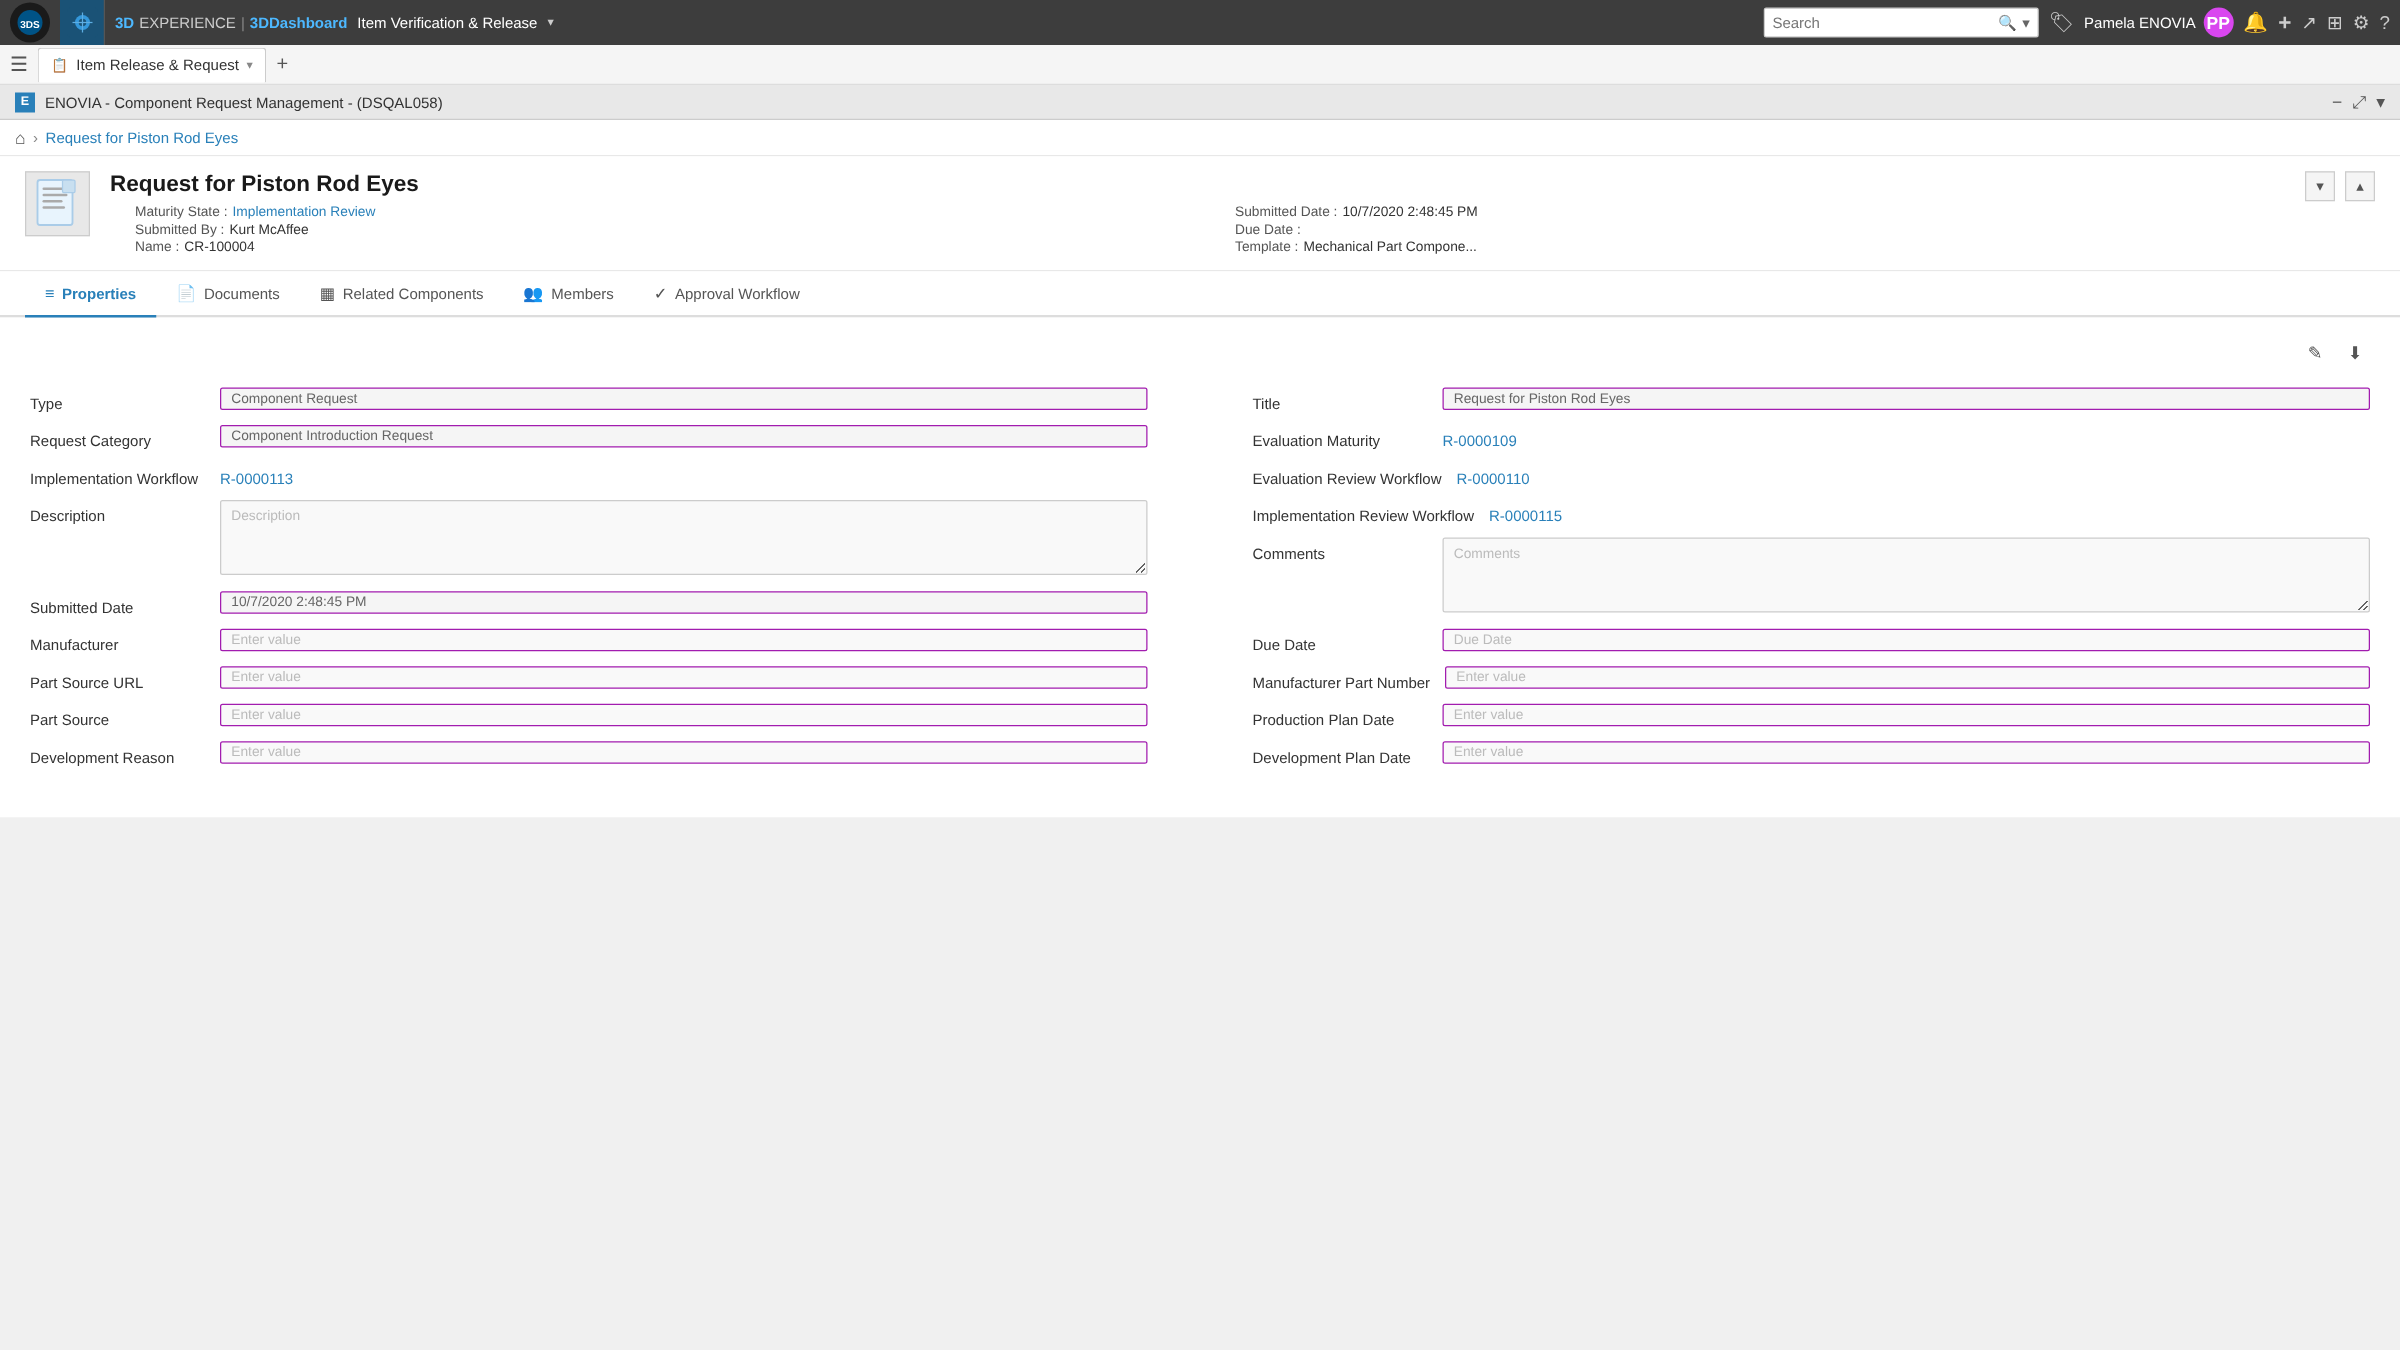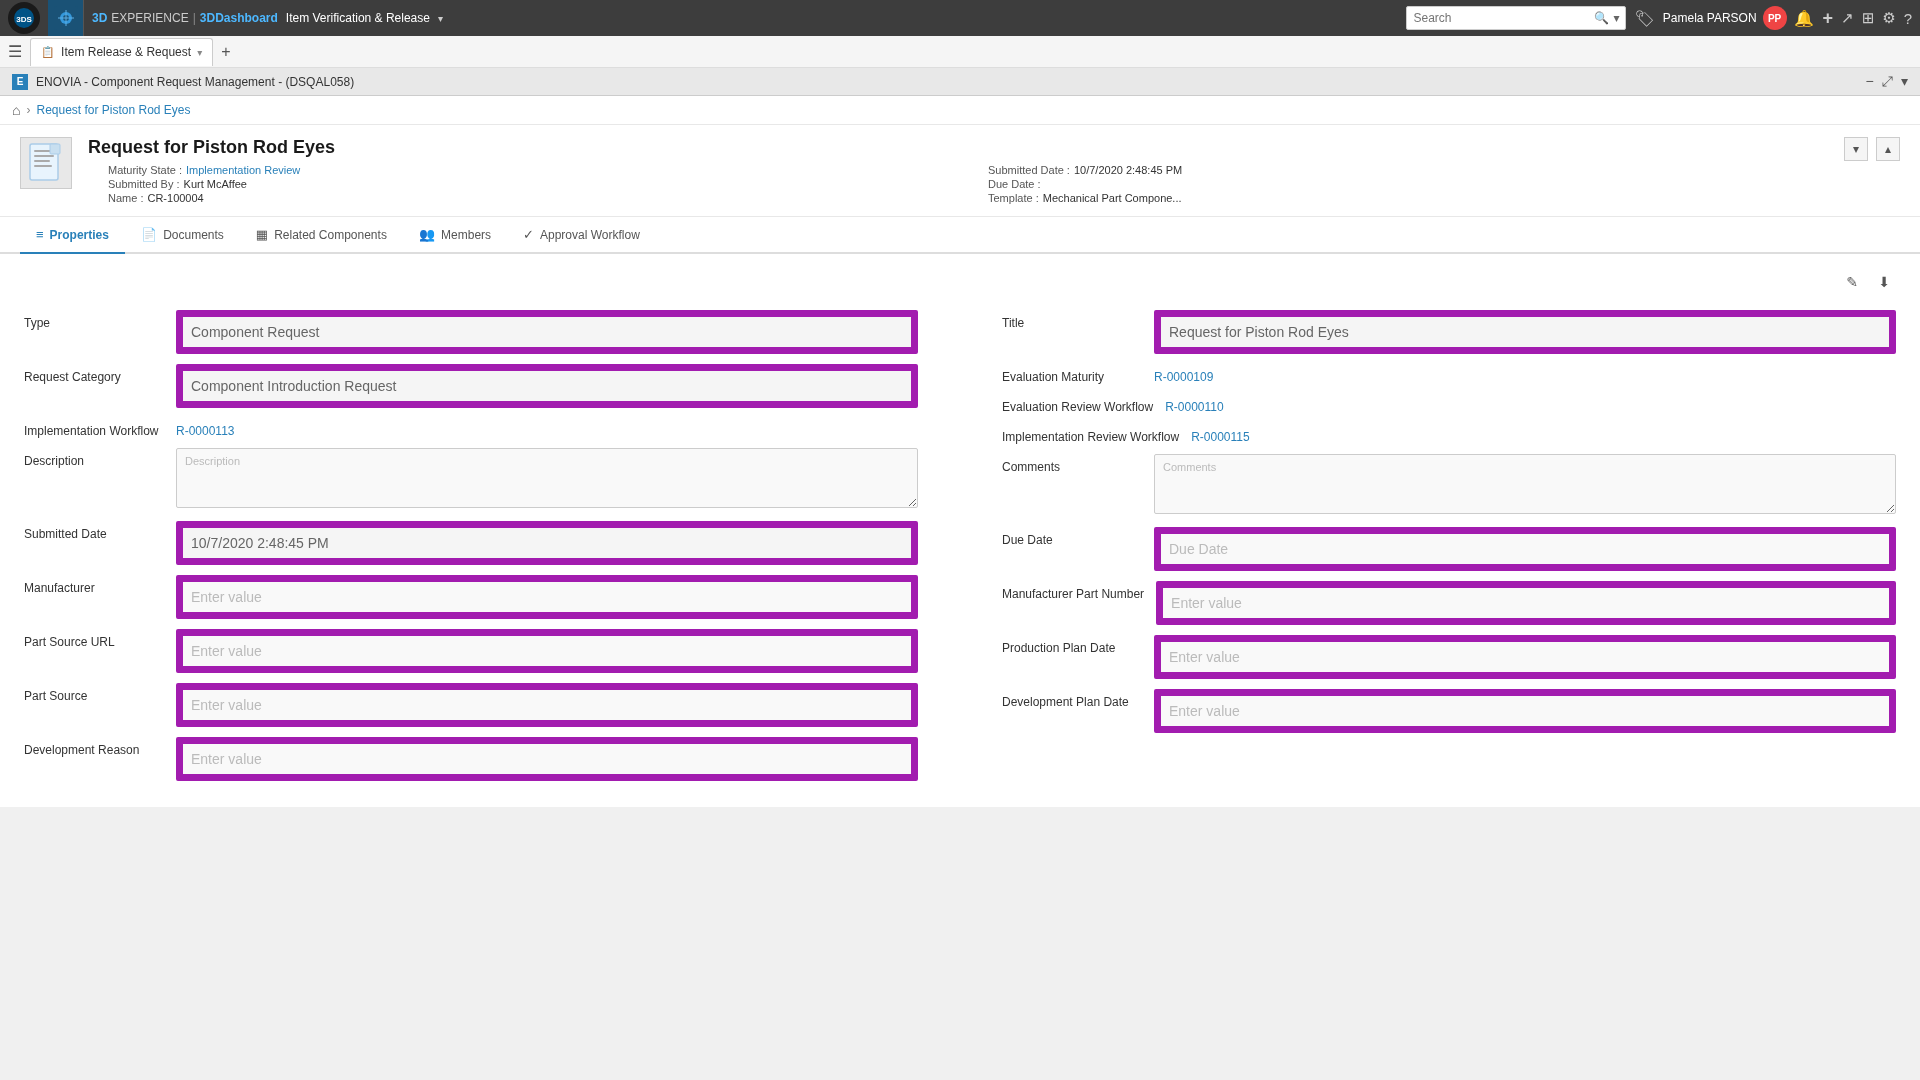--- a/index.html
+++ b/index.html
@@ -74,26 +74,26 @@
       display: flex;
       align-items: center;
       gap: 6px;
       color: #fff;
       font-size: 12px;
     }
     .topbar-avatar {
       width: 24px;
       height: 24px;
       border-radius: 50%;
-      background: #ef4444;
+      background: #d946ef;
       display: flex;
       align-items: center;
       justify-content: center;
       color: #fff;
-      font-size: 10px;
+      font-size: 14px;
       font-weight: bold;
     }
 
     
     .tabbar {
       display: flex;
       align-items: center;
       background: #f5f5f5;
       height: 32px;
       padding: 0 8px;
@@ -296,25 +296,25 @@
     .field-label {
       min-width: 140px;
       font-size: 12px;
       color: #333;
       padding-top: 6px;
       font-weight: 500;
     }
     .field-value { flex: 1; }
     .field-input {
       width: 100%;
-      height: 44px;
-      border: 7px solid #a21caf;
+      height: 18px;
+      border: 1px solid #a21caf;
       border-radius: 2px;
       padding: 0 8px;
-      font-size: 14px;
+      font-size: 11px;
       color: #333;
       background: #f9f9f9;
       outline: none;
     }
     .field-input.readonly {
       background: #f5f5f5;
       color: #666;
     }
     .field-input::placeholder { color: #bbb; }
     .field-textarea {
@@ -367,21 +367,21 @@
     <span class="app-name">Item Verification &amp; Release</span>
     <span class="dropdown-arrow" style="cursor:pointer; margin-left:4px;">▾</span>
   </div>
   <div class="topbar-search">
     <input type="text" style="font-size: 12px; color: rgb(153, 153, 153); border: none; outline: none; flex: 1 1 0%;" placeholder="Search">
     <span class="icon">🔍</span>
     <span style="color:#666; cursor:pointer;">▾</span>
   </div>
   <span style="color:#ccc; font-size:16px; cursor:pointer;">🏷</span>
   <div class="topbar-user">
-    <span style="color:#fff; font-size:12px;">Pamela PARSON</span>
+    <span style="color:#fff; font-size:12px;">Pamela ENOVIA</span>
     <div class="topbar-avatar">PP</div>
   </div>
   <span style="color:#ccc; font-size:16px; cursor:pointer;">🔔</span>
   <span style="color:#ccc; font-size:18px; cursor:pointer; font-weight:bold;">+</span>
   <span style="color:#ccc; font-size:15px; cursor:pointer;">↗</span>
   <span style="color:#ccc; font-size:15px; cursor:pointer;">⊞</span>
   <span style="color:#ccc; font-size:15px; cursor:pointer;">⚙</span>
   <span style="color:#ccc; font-size:15px; cursor:pointer;">?</span>
 </div>
 

